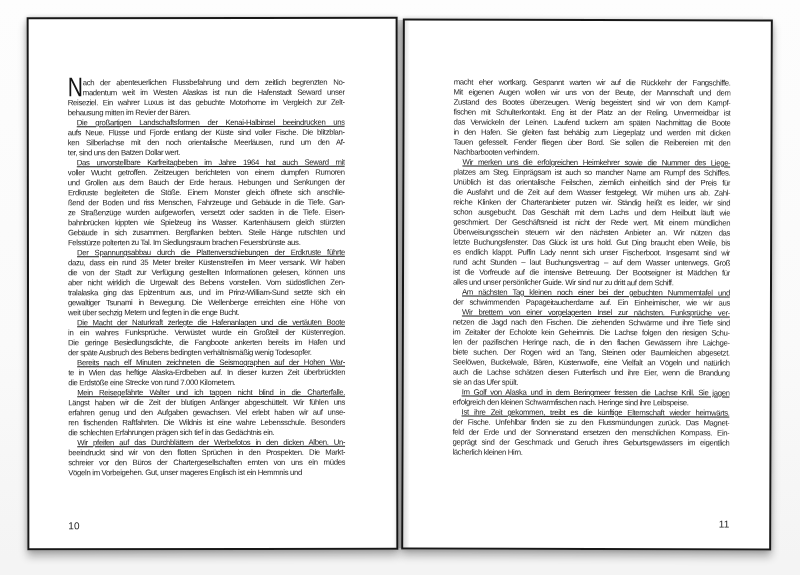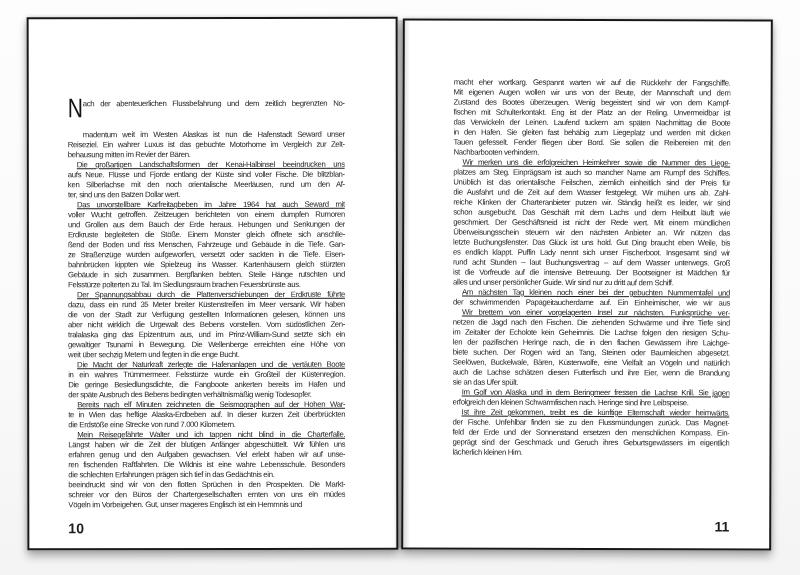--- a/index.html
+++ b/index.html
@@ -31,29 +31,29 @@
   }
   .page-left .textblock{left:39px;top:59px;}
   .page-right .textblock{left:49px;top:57px;}
   .para{position:relative;}
   .line{
     height:10px;white-space:nowrap;overflow:hidden;
     text-align:justify;text-align-last:justify;text-justify:inter-word;
   }
   .line.last{text-align-last:left;}
   .line.first-indent{padding-left:9px;text-decoration:underline;}
-  .line.dc{padding-left:15px;margin-top:21px;}
+  .line.dc{padding-left:15px;}
   .dropcap{
     position:absolute;left:0;top:-1px;
     font-size:27px;line-height:20px;letter-spacing:0;
     transform:scaleX(0.78);transform-origin:0 0;
     color:#141414;
   }
   .pagenum{
-    position:absolute;font-size:14px;font-weight:bold;color:#1e1e1e;letter-spacing:0;
+    position:absolute;font-size:10px;font-weight:normal;color:#1e1e1e;letter-spacing:0;
   }
   .pagenum-left{left:39px;top:501px;}
   .pagenum-right{right:40px;top:497px;}
 </style>
 </head>
 <body>
 
 <div class="scene">
 
   <div class="page page-left">
@@ -86,37 +86,38 @@
           <div class="line first-indent">Der Spannungsabbau durch die Plattenverschiebungen der Erdkruste führte</div>
           <div class="line">dazu, dass ein rund 35 Meter breiter Küstenstreifen im Meer versank. Wir haben</div>
           <div class="line">die von der Stadt zur Verfügung gestellten Informationen gelesen, können uns</div>
           <div class="line">aber nicht wirklich die Urgewalt des Bebens vorstellen. Vom südöstlichen Zen-</div>
           <div class="line">tralalaska ging das Epizentrum aus, und im Prinz-William-Sund setzte sich ein</div>
           <div class="line">gewaltiger Tsunami in Bewegung. Die Wellenberge erreichten eine Höhe von</div>
           <div class="line last">weit über sechzig Metern und fegten in die enge Bucht.</div>
         </div>
         <div class="para">
           <div class="line first-indent">Die Macht der Naturkraft zerlegte die Hafenanlagen und die vertäuten Boote</div>
-          <div class="line">in ein wahres Trümmermeer. Felsstürze wurde ein Großteil der Küstenregion.</div>
+          <div class="line">in ein wahres Funksprüche. Verwüstet wurde ein Großteil der Küstenregion.</div>
           <div class="line">Die geringe Besiedlungsdichte, die Fangboote ankerten bereits im Hafen und</div>
           <div class="line last">der späte Ausbruch des Bebens bedingten verhältnismäßig wenig Todesopfer.</div>
         </div>
         <div class="para">
           <div class="line first-indent">Bereits nach elf Minuten zeichneten die Seismographen auf der Hohen War-</div>
           <div class="line">te in Wien das heftige Alaska-Erdbeben auf. In dieser kurzen Zeit überbrückten</div>
           <div class="line last">die Erdstöße eine Strecke von rund 7.000 Kilometern.</div>
         </div>
         <div class="para">
           <div class="line first-indent">Mein Reisegefährte Walter und ich tappen nicht blind in die Charterfalle.</div>
           <div class="line">Längst haben wir die Zeit der blutigen Anfänger abgeschüttelt. Wir fühlen uns</div>
           <div class="line">erfahren genug und den Aufgaben gewachsen. Viel erlebt haben wir auf unse-</div>
           <div class="line">ren fischenden Raftfahrten. Die Wildnis ist eine wahre Lebensschule. Besonders</div>
           <div class="line last">die schlechten Erfahrungen prägen sich tief in das Gedächtnis ein.</div>
         </div>
         <div class="para">
+          <div class="line first-indent">Wir pfeifen auf das Durchblättern der Werbefotos in den dicken Alben. Un-</div>
           <div class="line">beeindruckt sind wir von den flotten Sprüchen in den Prospekten. Die Markt-</div>
           <div class="line">schreier vor den Büros der Chartergesellschaften ernten von uns ein müdes</div>
           <div class="line last">Vögeln im Vorbeigehen. Gut, unser mageres Englisch ist ein Hemmnis und</div>
         </div>
       </div>
     <div class="pagenum pagenum-left">10</div>
   </div>
 
   <div class="page page-right">
     <div class="textblock" id="right-text">

